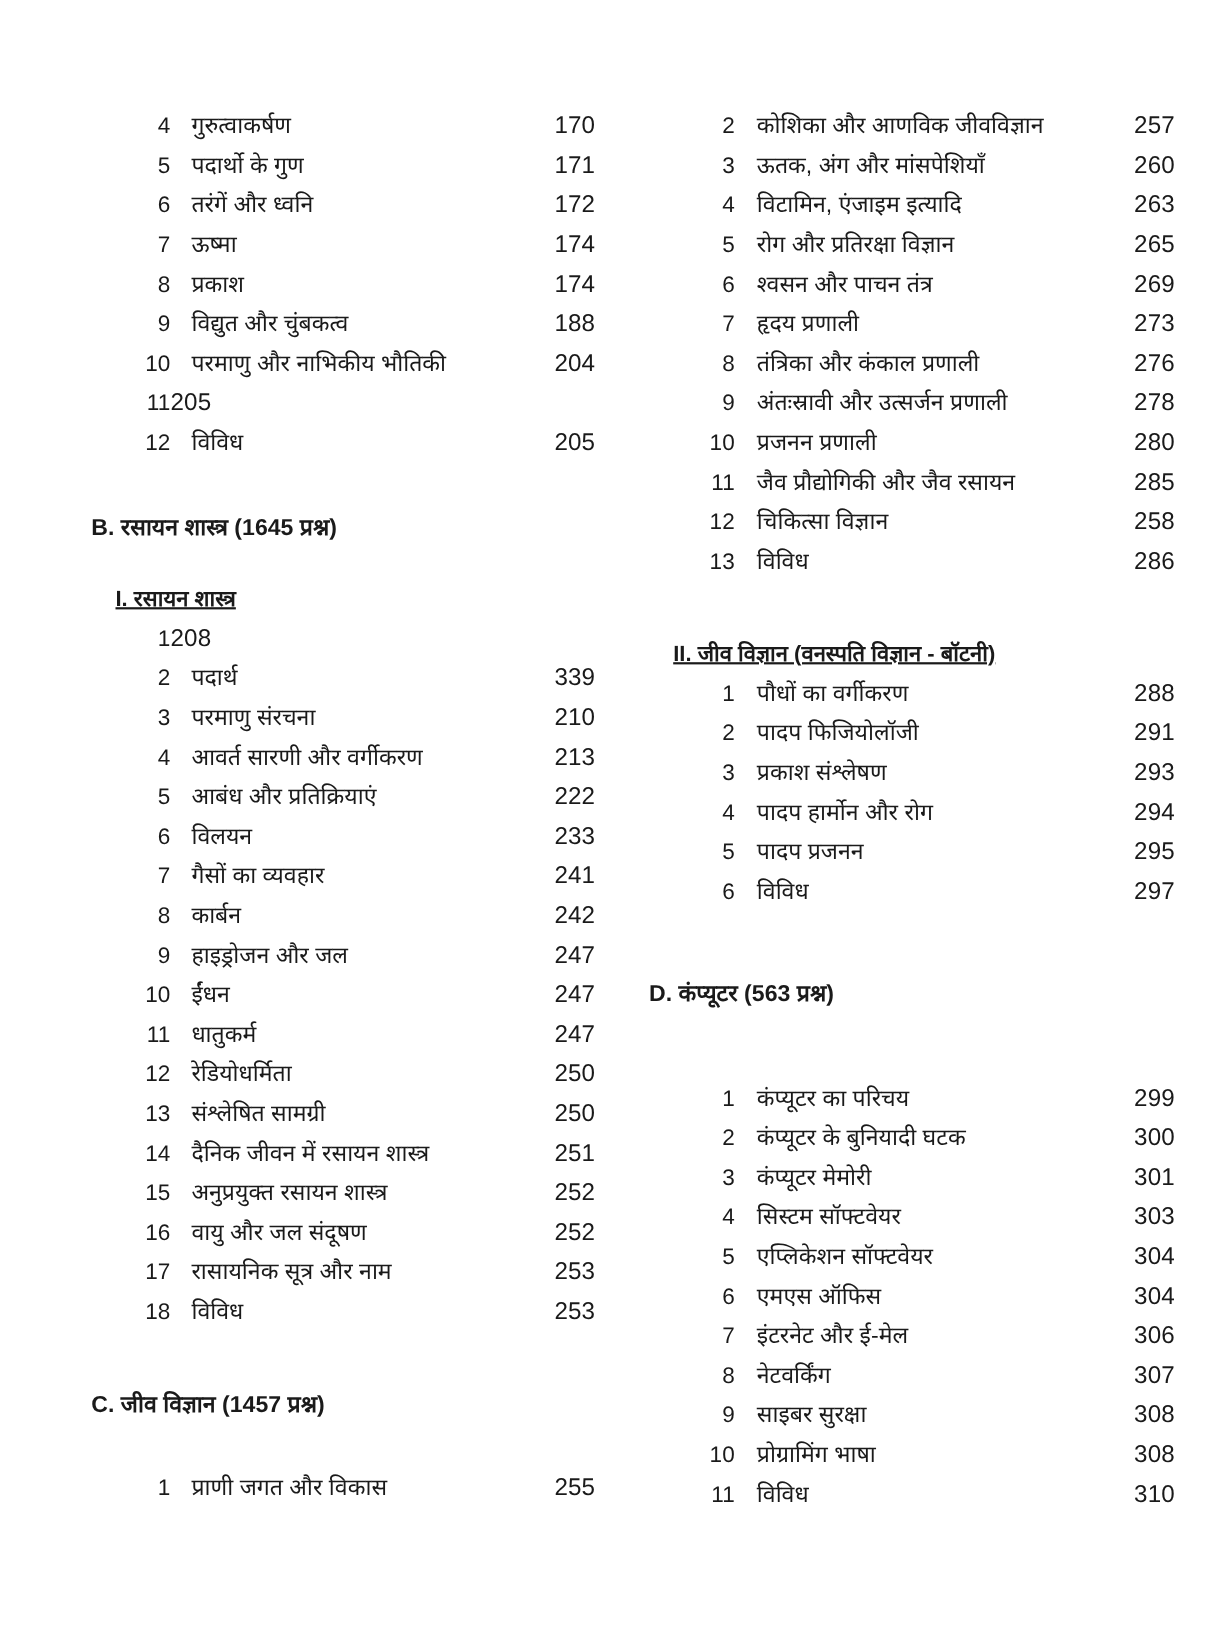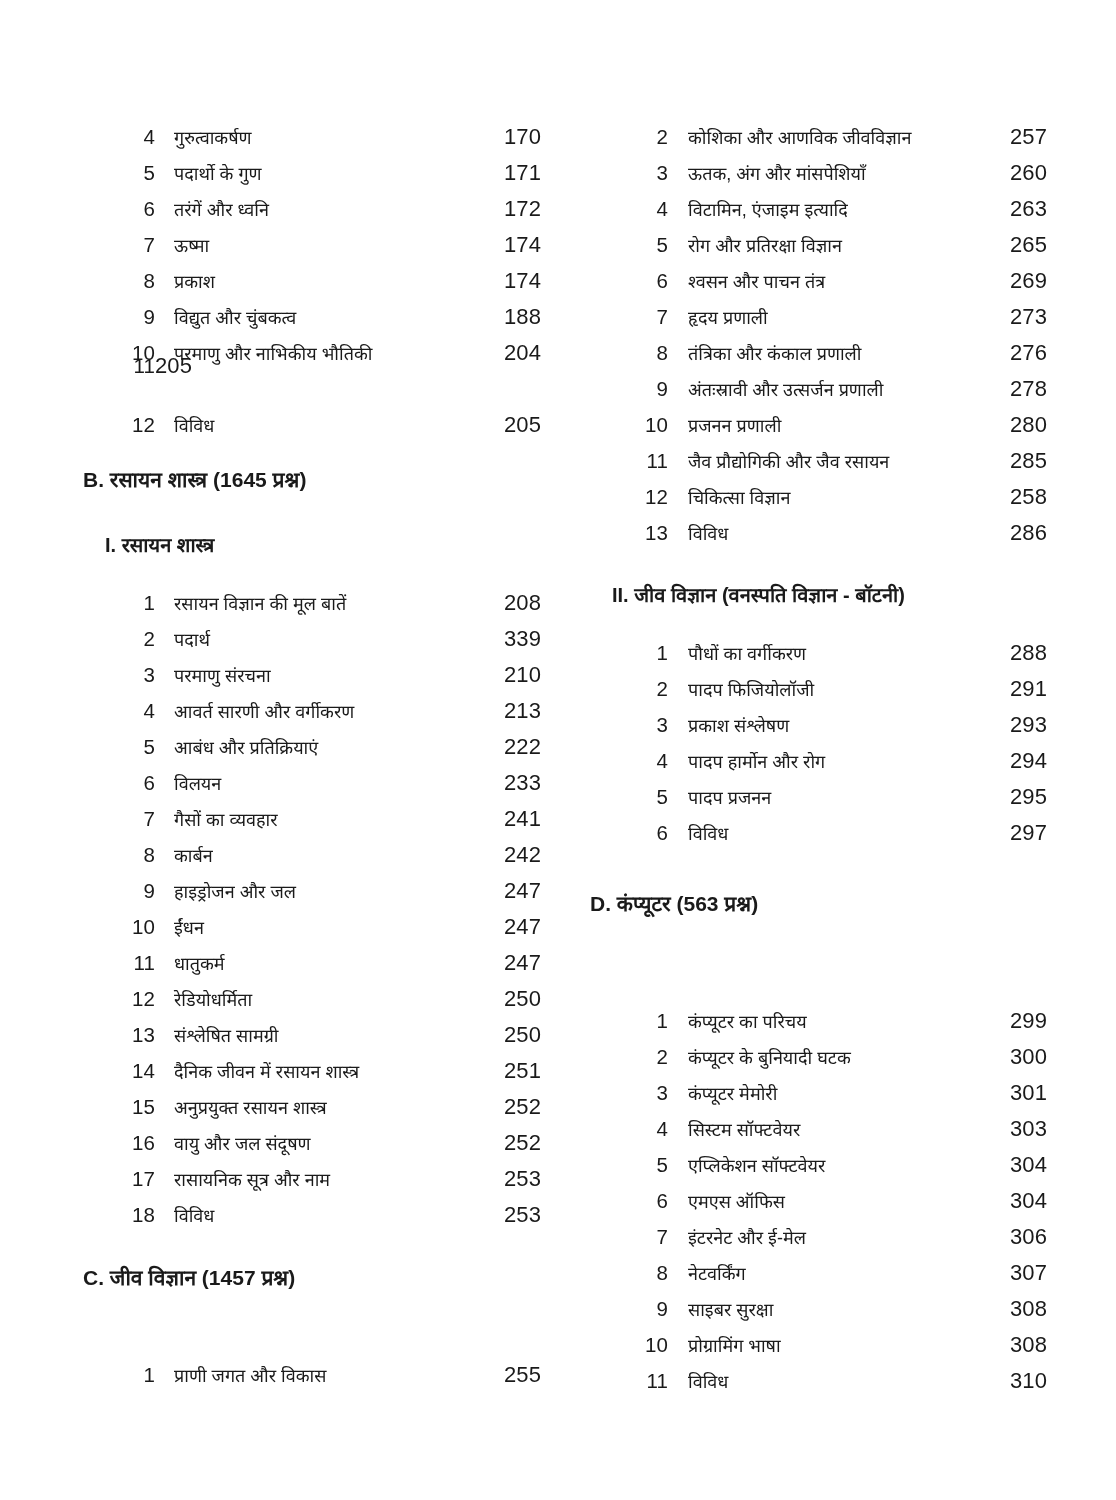--- a/index.html
+++ b/index.html
@@ -47,53 +47,53 @@
   .toc-num {
     flex: 0 0 auto;
     width: 72px;
     text-align: right;
     font-size: 20.5px;
     letter-spacing: 0.1px;
   }
   .toc-title {
     flex: 1 1 auto;
     padding-left: 19px;
-    font-size: 18px;
+    font-size: 21px;
     overflow: hidden;
     text-overflow: clip;
-    margin-top: 24px;
   }
   .toc-page {
     flex: 0 0 auto;
     width: 58px;
     text-align: left;
     font-size: 22px;
     letter-spacing: 0.1px;
   }
 
   
   .col-right .toc-num { width: 78px; }
   .col-right .toc-title { padding-left: 20px; }
-  .col-right .toc-page { width: 58px; }
+  .col-right .toc-page { width: 58px; text-align: right; }
 
   
   .sec-head {
     font-size: 21px;
     font-weight: bold;
     line-height: 36px;
     height: 36px;
     white-space: nowrap;
   }
   .sub-head {
     font-size: 20px;
     font-weight: bold;
     line-height: 34px;
     height: 34px;
     padding-left: 22px;
     white-space: nowrap;
+    text-decoration: underline;
   }
   .col-right .sub-head { padding-left: 22px; }
 
   .spacer-lg { height: 42px; }
   .spacer-md { height: 30px; }
   .spacer-sm { height: 16px; }
   .spacer-xs { height: 8px; }
 </style>
 </head>
 <body>
@@ -154,21 +154,20 @@
 
       <div class="sec-head">B. रसायन शास्त्र (1645 प्रश्न)</div>
 
       <div class="spacer-md"></div>
 
       <div class="sub-head">I. रसायन शास्त्र</div>
 
       <div>
           <div class="toc-row">
             <span class="toc-num">1</span>
-            <span class="toc-title">रसायन विज्ञान की मूल बातें</span>
             <span class="toc-page">208</span>
           </div>
           <div class="toc-row">
             <span class="toc-num">2</span>
             <span class="toc-title">पदार्थ</span>
             <span class="toc-page">339</span>
           </div>
           <div class="toc-row">
             <span class="toc-num">3</span>
             <span class="toc-title">परमाणु संरचना</span>

